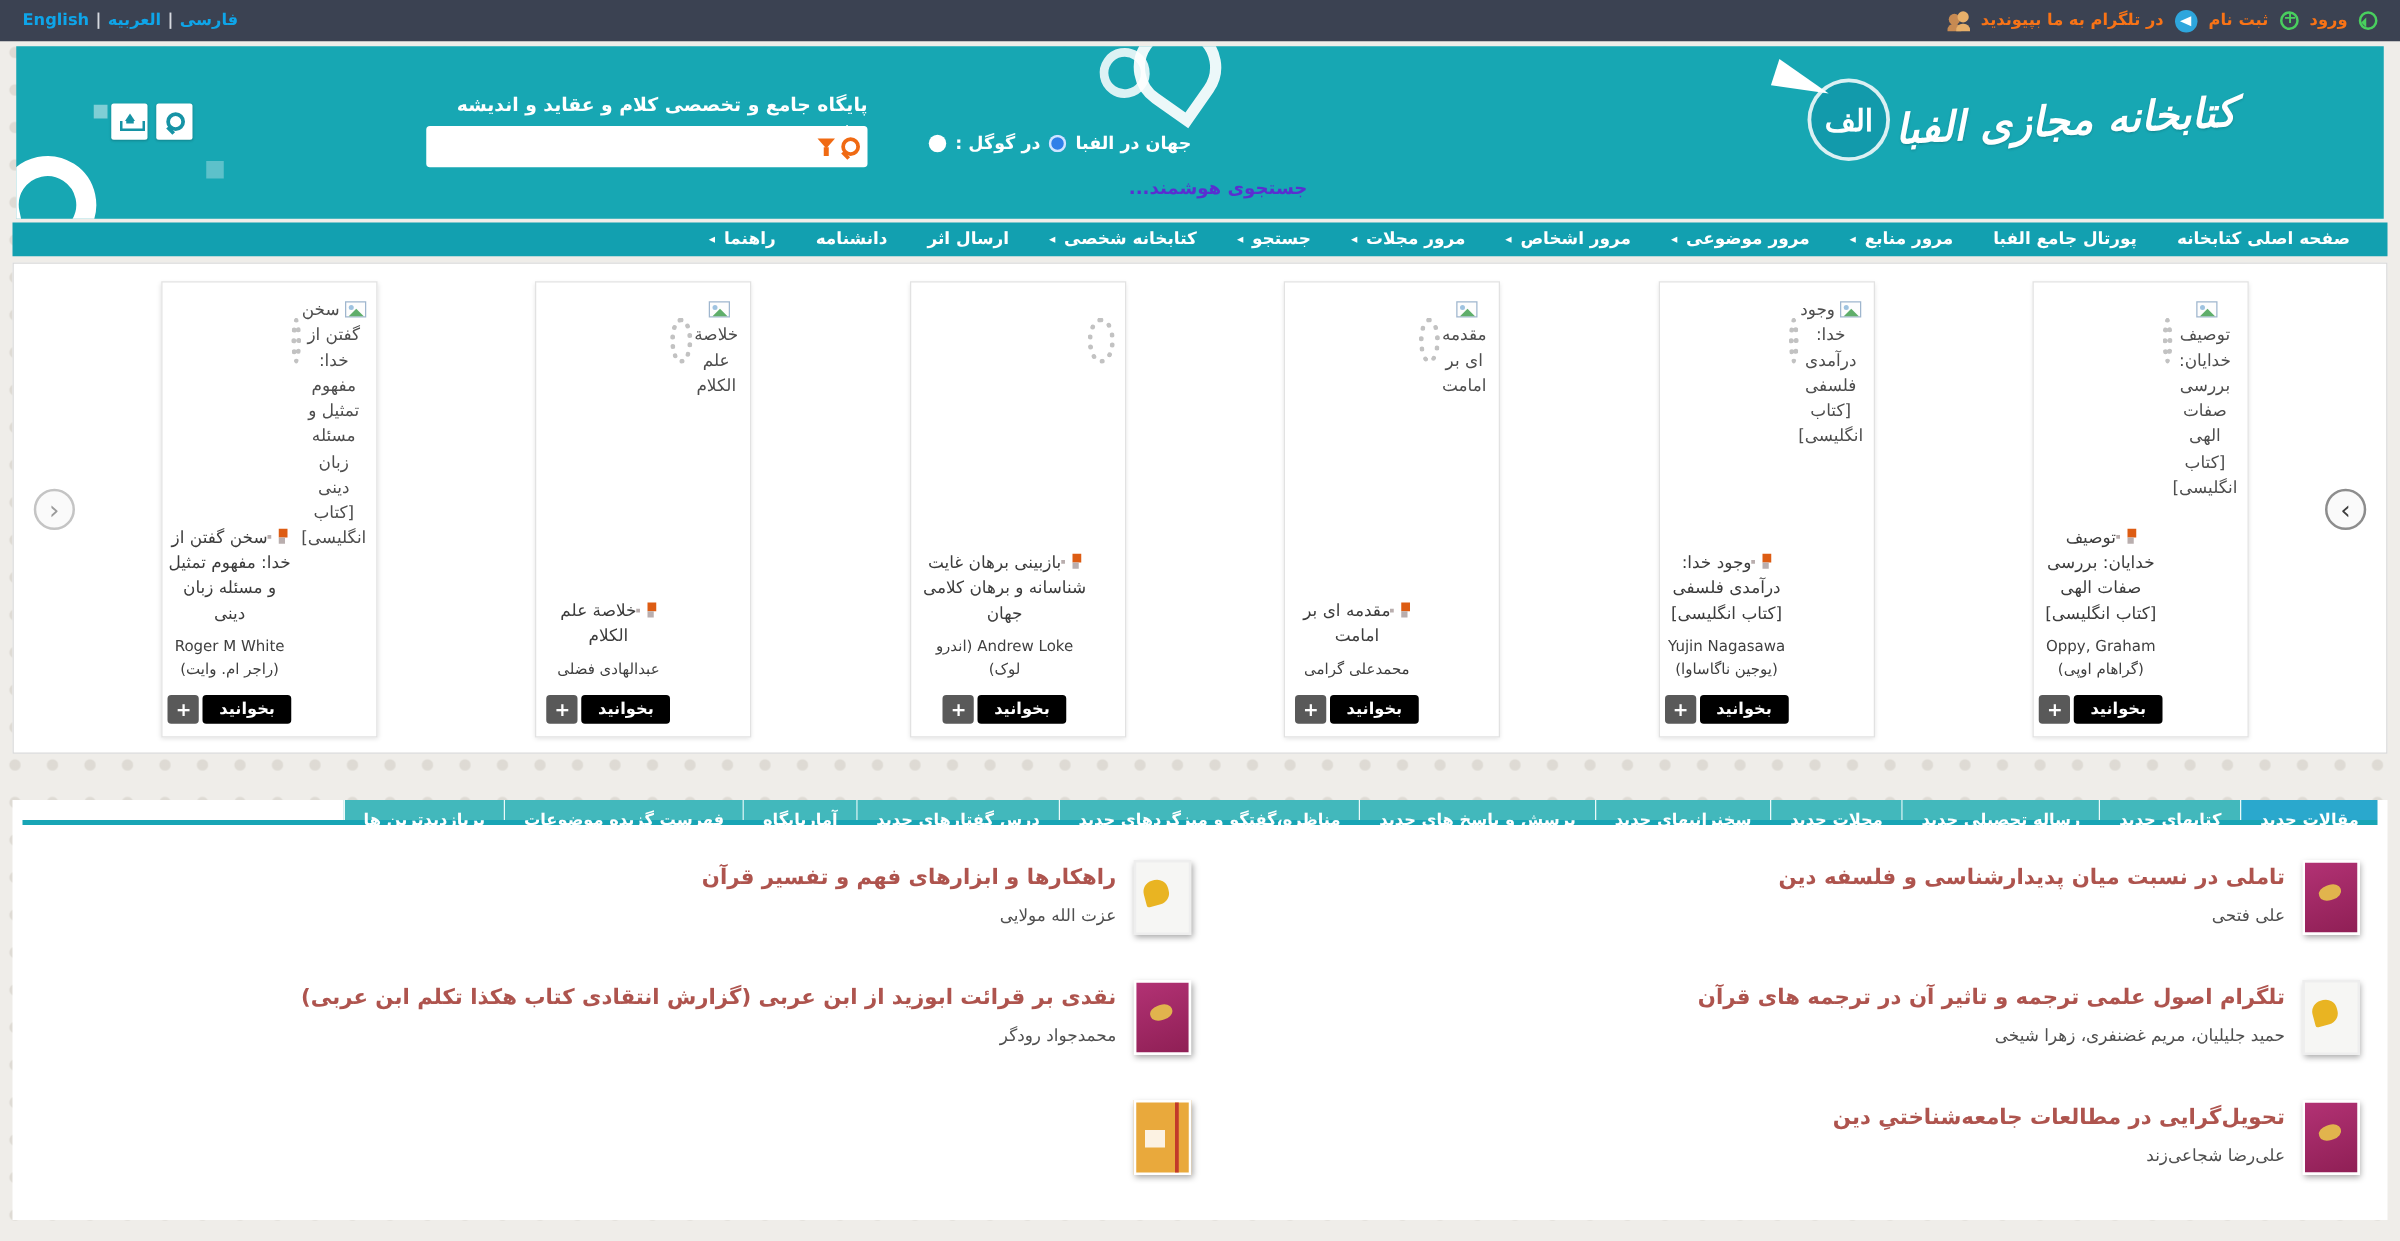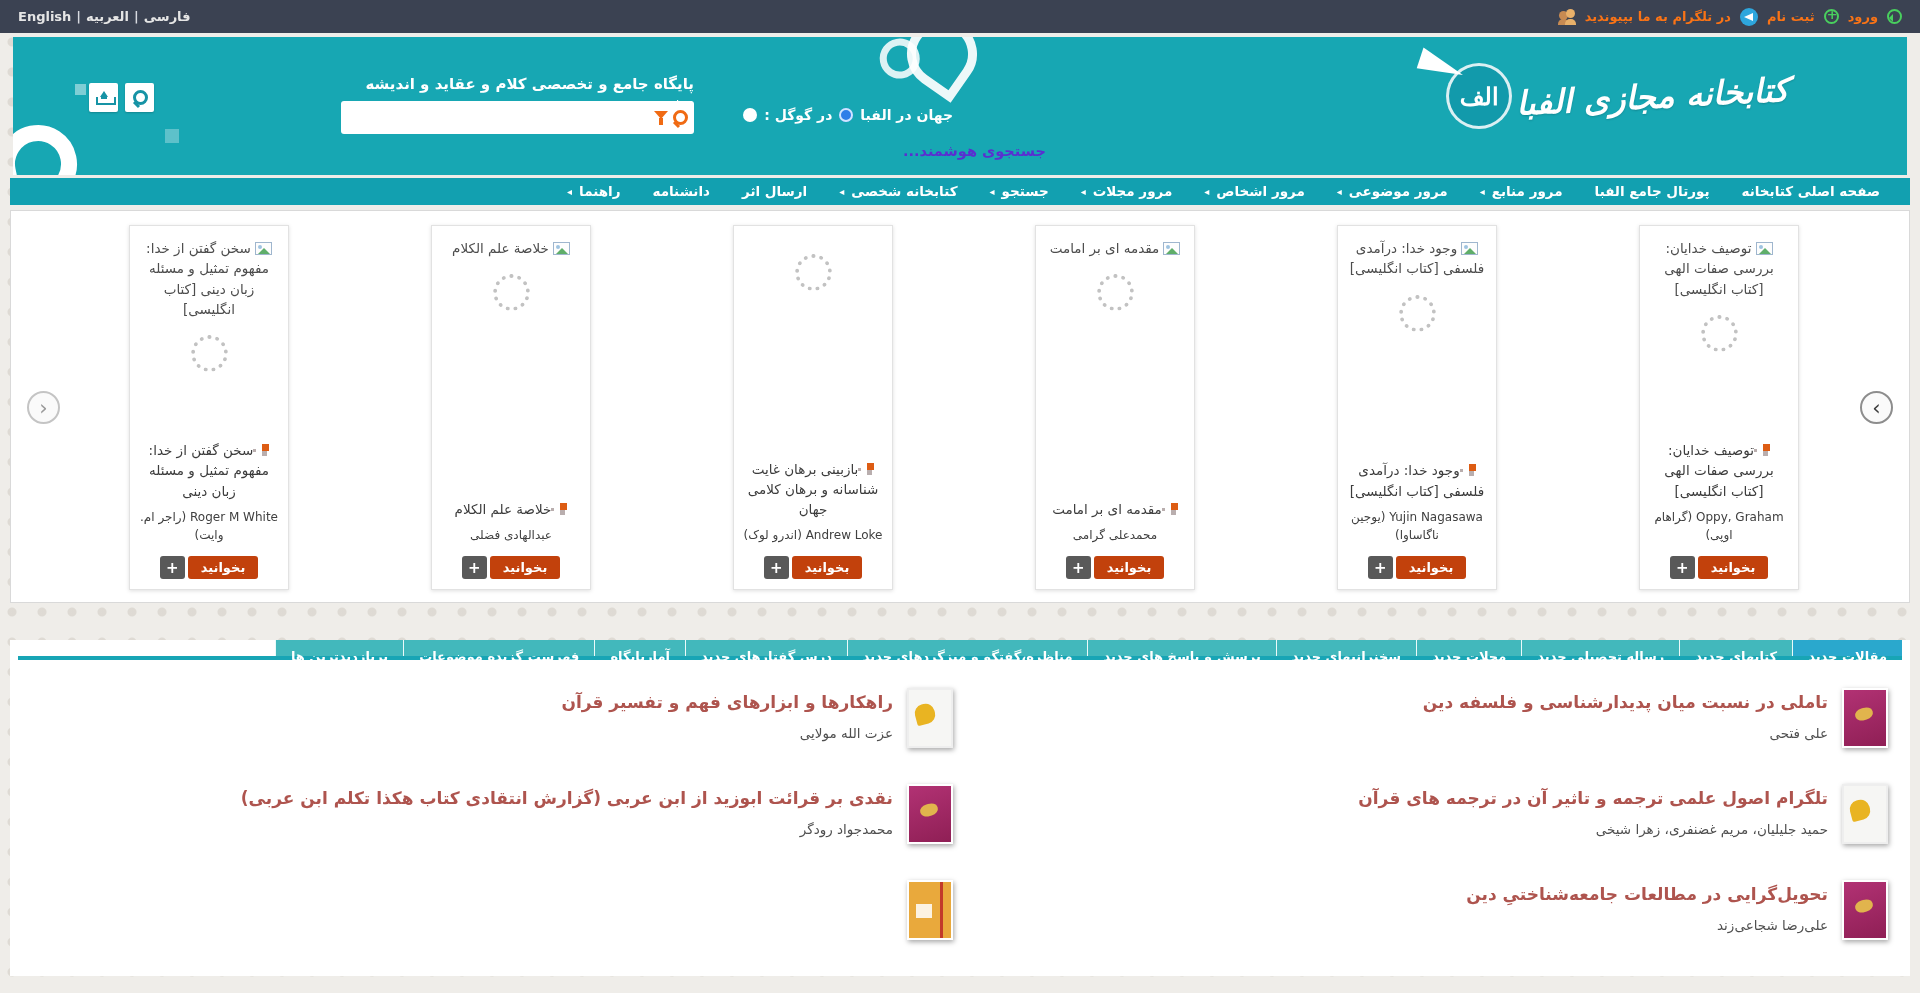--- a/index.html
+++ b/index.html
@@ -11,21 +11,21 @@
     background-image:radial-gradient(circle at 12px 12px, rgba(190,184,172,.35) 4px, transparent 5px);
     background-size:30px 30px;
   }
   a { text-decoration:none; cursor:pointer; }
 
   
   .topbar { height:33px; background:#3b4252; display:flex; align-items:center; justify-content:space-between; padding:0 18px; color:#fff; font-size:13px; font-weight:bold; }
   .tb-right { display:flex; align-items:center; gap:9px; }
   .tb-link { color:#f97316; }
   .tb-langs { color:#fff; display:flex; align-items:center; gap:5px; }
-  .tb-langs a { color:#e5e5e5; }
+  .tb-langs a { color:#0ea5e9; }
   .sep { color:#d7dae0; }
 
   .ic-circle-arrow { width:15px; height:15px; border:2px solid #49cf5e; border-radius:50%; position:relative; display:inline-block; }
   .ic-circle-arrow::after { content:""; position:absolute; left:-4px; top:3px; border:4px solid transparent; border-right-color:#49cf5e; }
   .ic-plus-circle { width:15px; height:15px; border:2px solid #49cf5e; border-radius:50%; position:relative; display:inline-block; }
   .ic-plus-circle::before { content:"+"; position:absolute; left:1px; top:-4px; color:#49cf5e; font-size:13px; font-weight:bold; }
   .ic-telegram { width:18px; height:18px; background:#2ea6dd; border-radius:50%; position:relative; display:inline-block; }
   .ic-telegram::after { content:""; position:absolute; left:4px; top:5px; width:0; height:0; border-top:4px solid transparent; border-bottom:4px solid transparent; border-right:9px solid #fff; }
   .ic-people { width:20px; height:16px; position:relative; display:inline-block; }
   .ic-people::before { content:""; position:absolute; right:1px; top:0; width:9px; height:9px; background:#e8b06a; border-radius:50%; box-shadow:-7px 2px 0 0 #c78a52; }
@@ -73,35 +73,35 @@
   .nav { margin:3px 10px 0; height:27px; background:#12a0b0; display:flex; align-items:center; padding-right:14px; }
   .nav-item { color:#fff; font-size:13.5px; font-weight:bold; padding:0 16px; line-height:27px; display:flex; align-items:center; gap:7px; }
   .nav-arrow { font-size:10px; color:#fff; }
 
   
   .carousel { position:relative; margin:5px 10px 0; height:393px; background:#fff; border:1px solid #d9d9d9; }
   .car-btn { position:absolute; top:180px; width:33px; height:33px; border-radius:50%; border:2px solid #8d8d8d; background:#fafafa; color:#3c3c3c; font-size:21px; line-height:28px; text-align:center; cursor:pointer; font-family:"DejaVu Sans", sans-serif; }
   .car-btn.left { left:16px; color:#9a9a9a; border-color:#c4c4c4; }
   .car-btn.right { right:16px; }
   .cards { position:absolute; top:14px; left:118px; right:110px; bottom:12px; display:flex; justify-content:space-between; }
-  .card { width:160px; background:#fff; border:1px solid #e2e2e2; box-shadow:0 1px 4px rgba(0,0,0,.13); padding:12px 8px 10px; display:flex; flex-direction:column; }
+  .card { width:173px; background:#fff; border:1px solid #e2e2e2; box-shadow:0 1px 4px rgba(0,0,0,.13); padding:12px 8px 10px; display:flex; flex-direction:row; }
   .card-top { font-size:13.5px; color:#4d4d4d; line-height:1.5; text-align:center; }
   .ic-img { position:relative; width:17px; height:13px; border:1px solid #9fb6ce; background:#fdfdfd; display:inline-block; vertical-align:-2px; margin-left:4px; }
   .ic-img::before { content:""; position:absolute; left:2px; top:2px; width:4px; height:4px; border-radius:50%; background:#9fc3e0; }
   .ic-img::after { content:""; position:absolute; right:1px; bottom:0; width:0; height:0; border-left:6px solid transparent; border-right:6px solid transparent; border-bottom:6px solid #5fae6a; }
   .spinner { width:37px; height:37px; border-radius:50%; border:4px dotted #c2c2c2; margin:16px auto 0; animation:spin 1.3s linear infinite; }
   @keyframes spin { to { transform:rotate(360deg); } }
   .card-bottom { margin-top:auto; text-align:center; }
   .card-title { font-size:13.5px; color:#3c3c3c; line-height:1.5; }
   .ic-list { position:relative; width:13px; height:12px; display:inline-block; vertical-align:-1px; margin-left:3px; }
   .ic-list::before { content:""; position:absolute; top:0; right:0; width:7px; height:7px; background:#dd5c13; box-shadow:-11px 3px 0 -2px #b9aeae; }
   .ic-list::after { content:""; position:absolute; bottom:0; right:2px; width:5px; height:5px; background:#b9aeae; }
   .card-author { font-size:12px; color:#404040; line-height:1.55; margin-top:7px; }
   .card-actions { display:flex; justify-content:center; gap:3px; margin-top:11px; }
-  .read-btn { background:#c2410c; color:#fff; font-size:13px; font-weight:bold; padding:4px 13px; border-radius:3px; }
+  .read-btn { background:#000000; color:#fff; font-size:13px; font-weight:bold; padding:4px 13px; border-radius:3px; }
   .plus-btn { background:#595959; color:#fff; width:25px; border-radius:3px; font-size:15px; font-weight:bold; display:flex; align-items:center; justify-content:center; }
 
   
   .panel { margin:37px 10px 0; background:#fff; min-height:312px; }
   .tabs { display:flex; padding-right:8px; }
   .tab { height:16px; line-height:34px; padding:0 15px; background:#42b8bc; color:#fff; font-size:13px; font-weight:bold; border-left:1px solid #eafafa; white-space:nowrap; }
   .tab.active { background:#2aa8cd; }
   .tabs-rule { height:4px; background:#18a5b5; margin:0 8px; }
   .articles { display:flex; padding:28px 22px 0; gap:14px; }
   .col { flex:1; }

